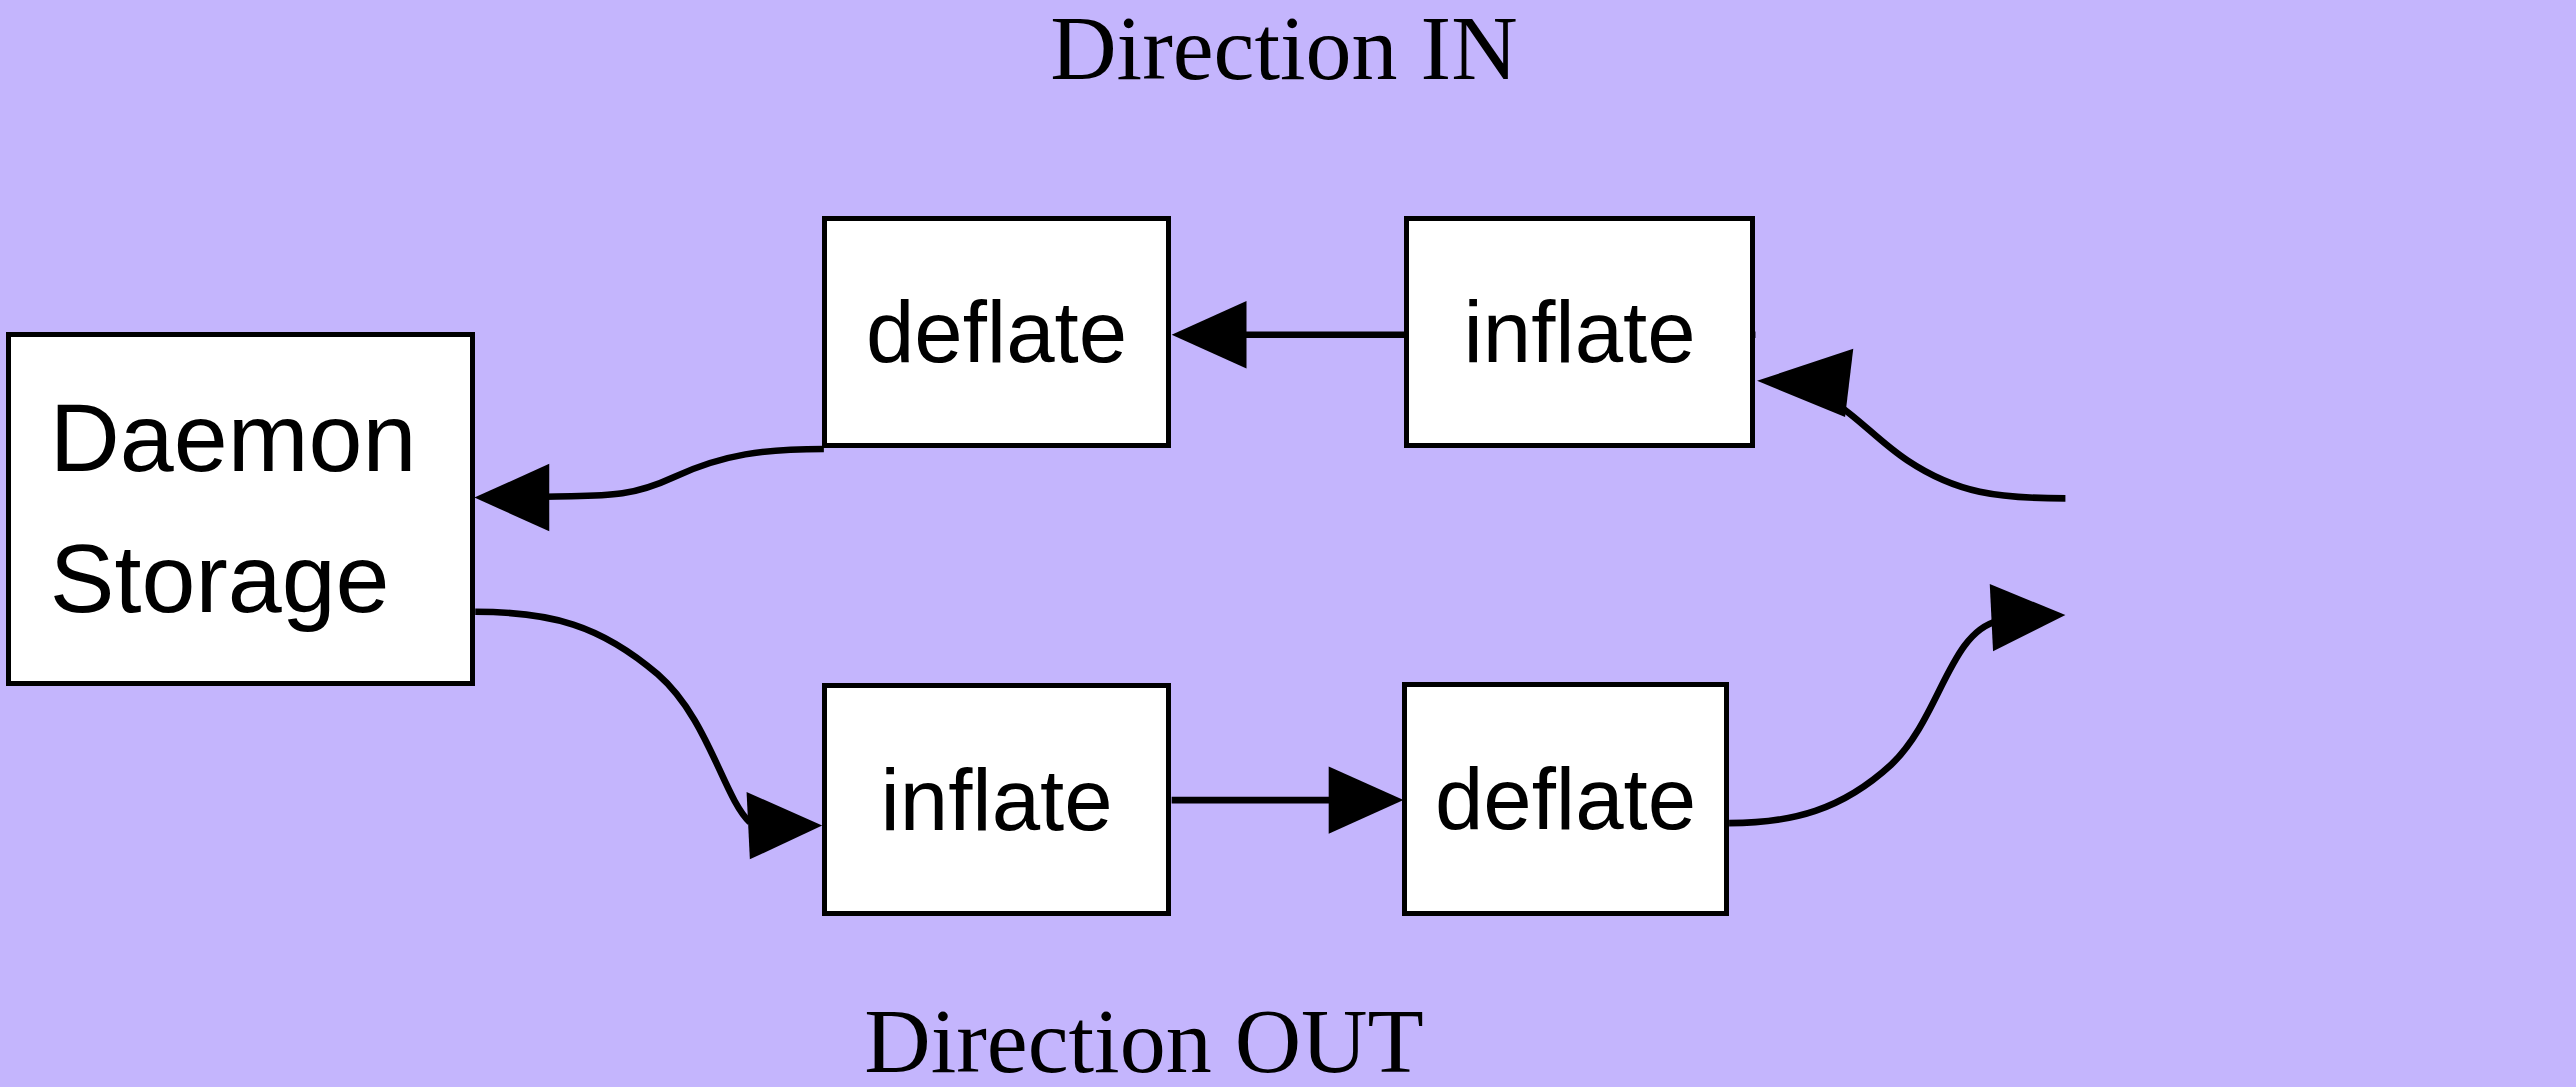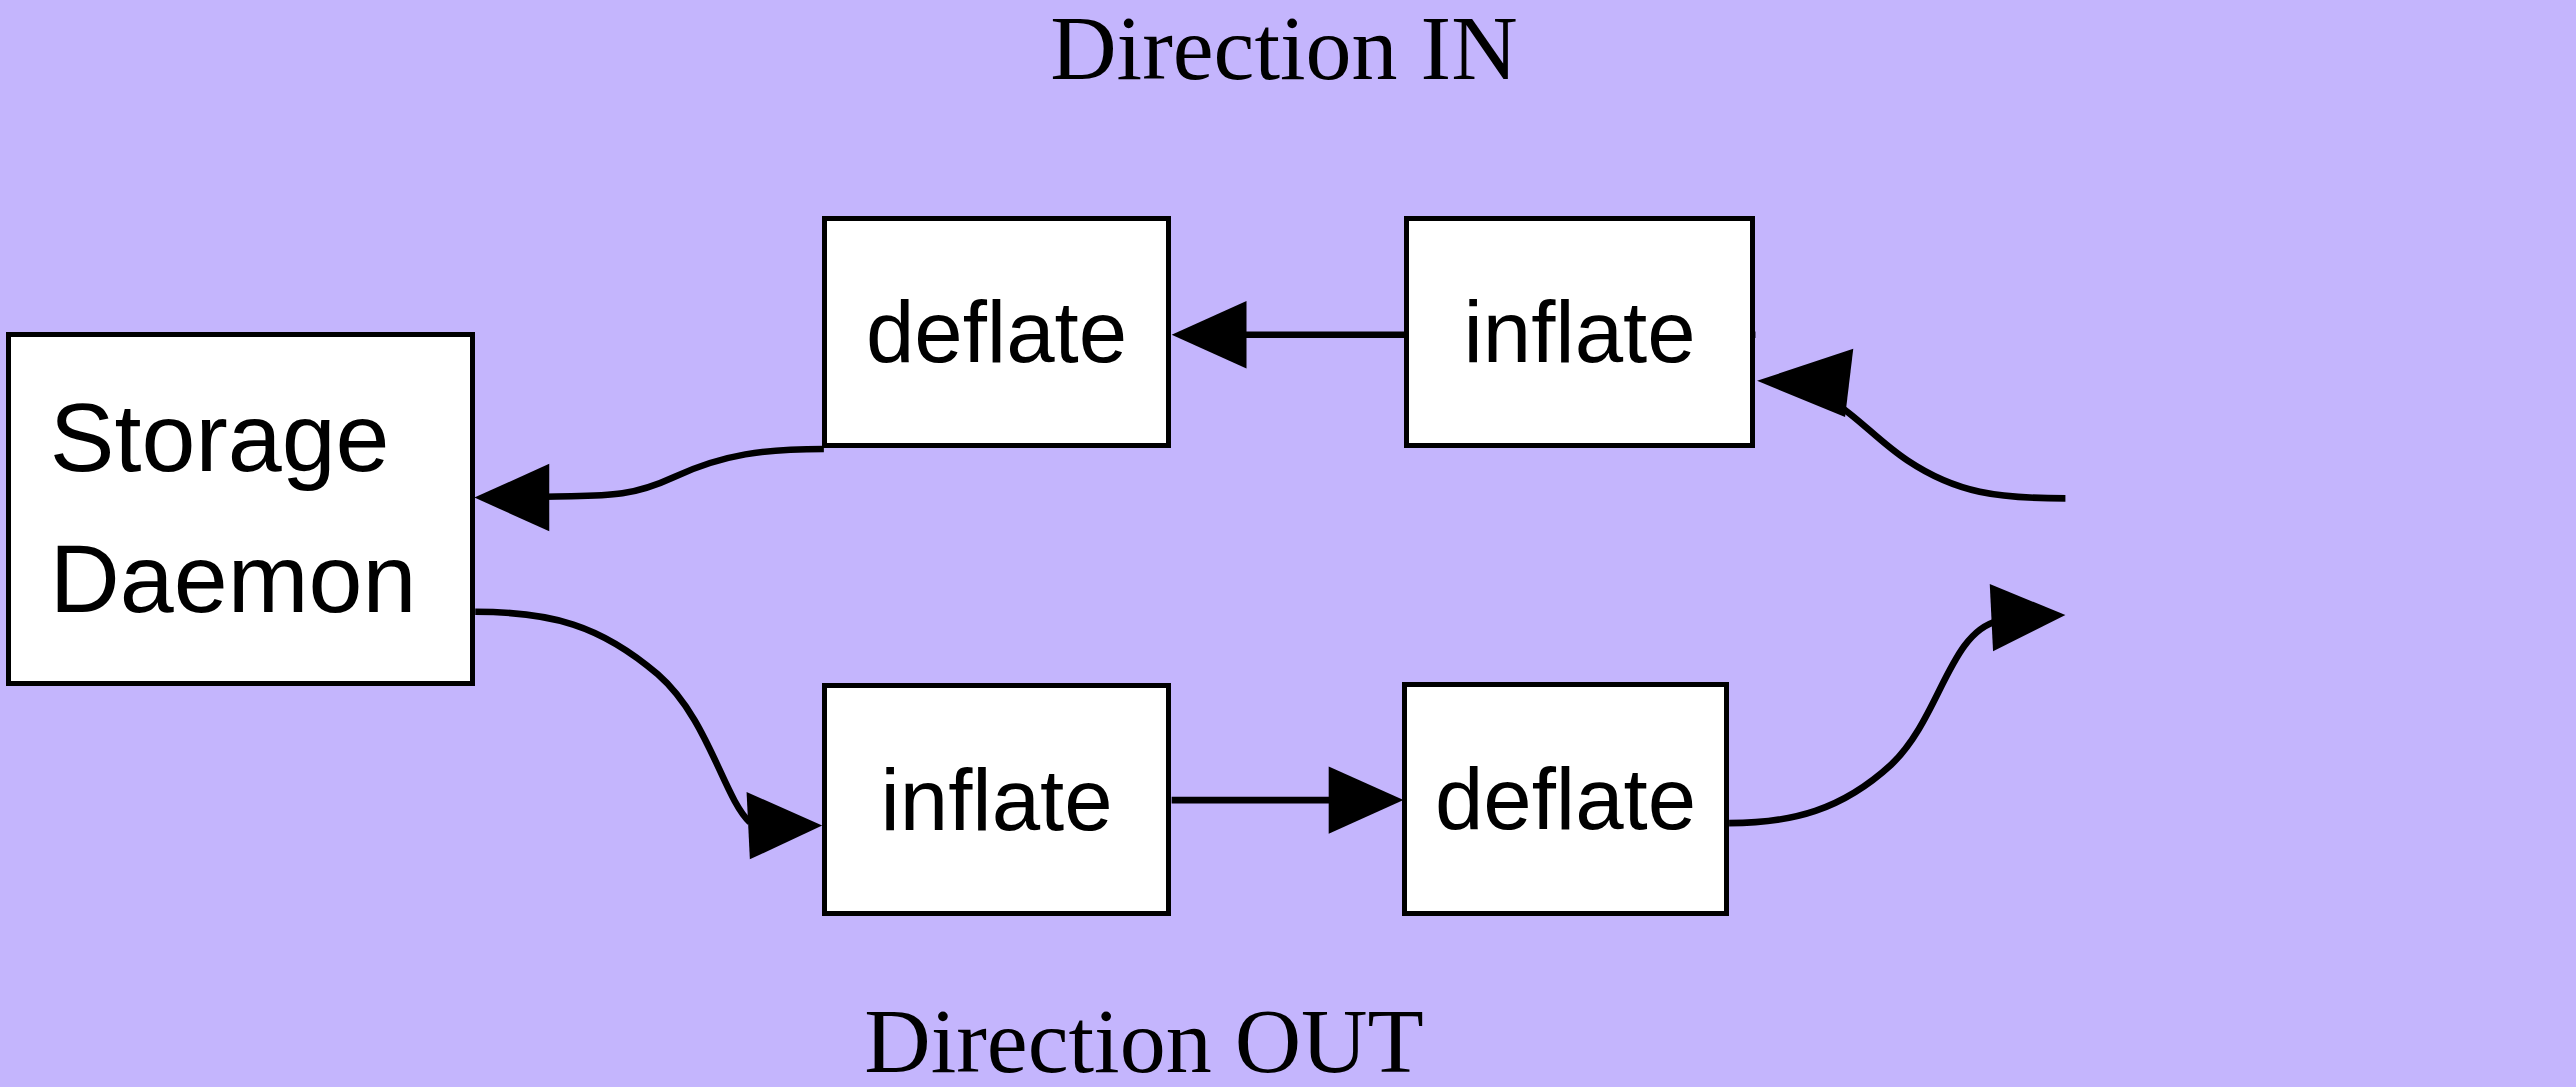--- a/index.html
+++ b/index.html
@@ -173,22 +173,22 @@
       <path class="edge-path" d="M 2103 1001 C 2180 1001 2240 985 2300 930 C 2360 873 2370 770 2430 755"></path>
       <polygon class="arrow-head" points="2512,748 2420,710 2424,792"></polygon>
     </g>
   </svg>
 
   <div class="caption" id="caption-in">Direction IN</div>
 
   <div class="caption" id="caption-out">Direction OUT</div>
 
   <div class="node" id="node-storage-daemon">
+    <span class="node-label">Daemon</span>
     <span class="node-label">Storage</span>
-    <span class="node-label">Daemon</span>
   </div>
 
   <div class="node" id="node-deflate-in">
     <span class="node-label">deflate</span>
   </div>
 
   <div class="node" id="node-inflate-in">
     <span class="node-label">inflate</span>
   </div>
 

